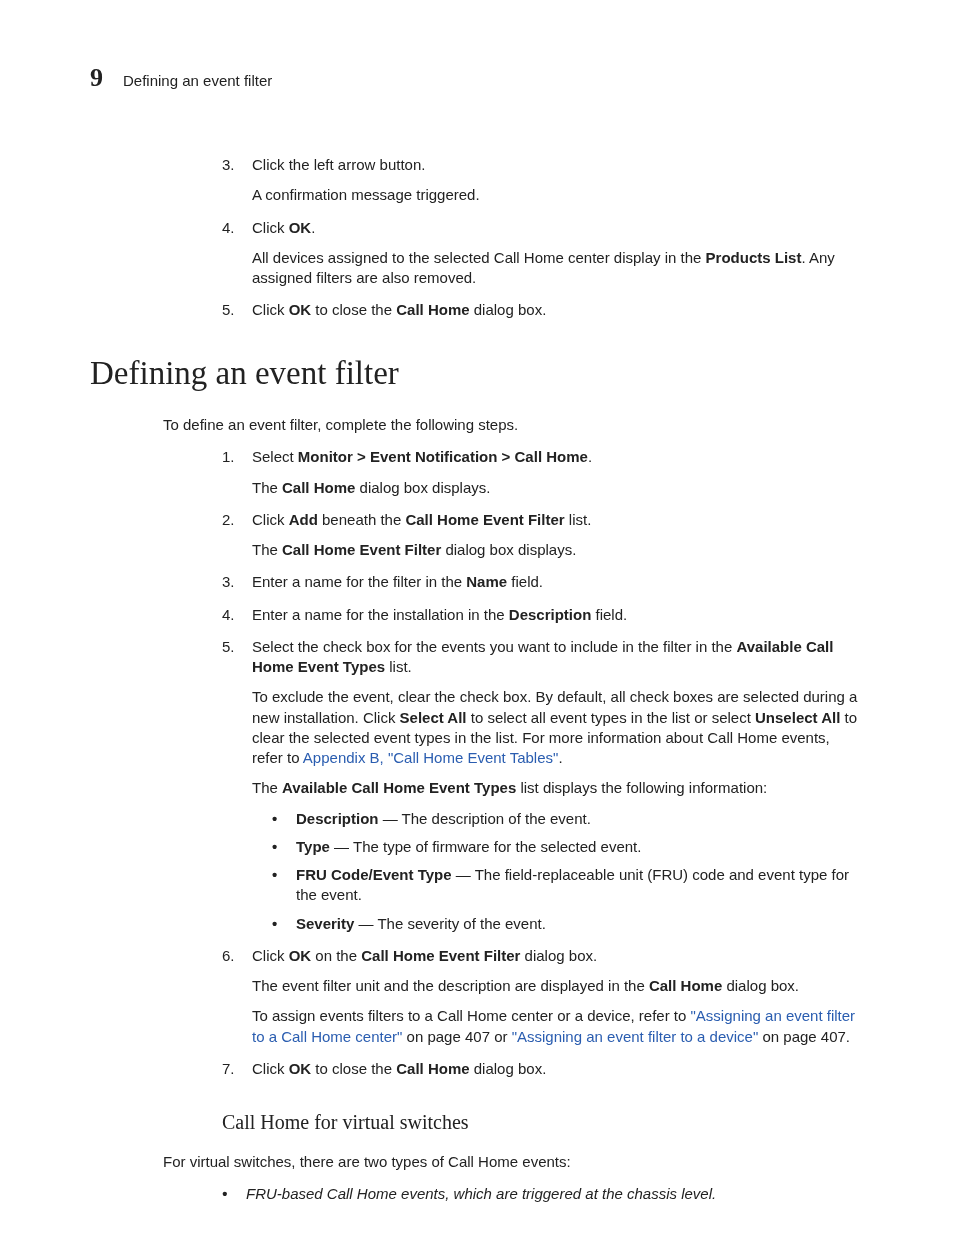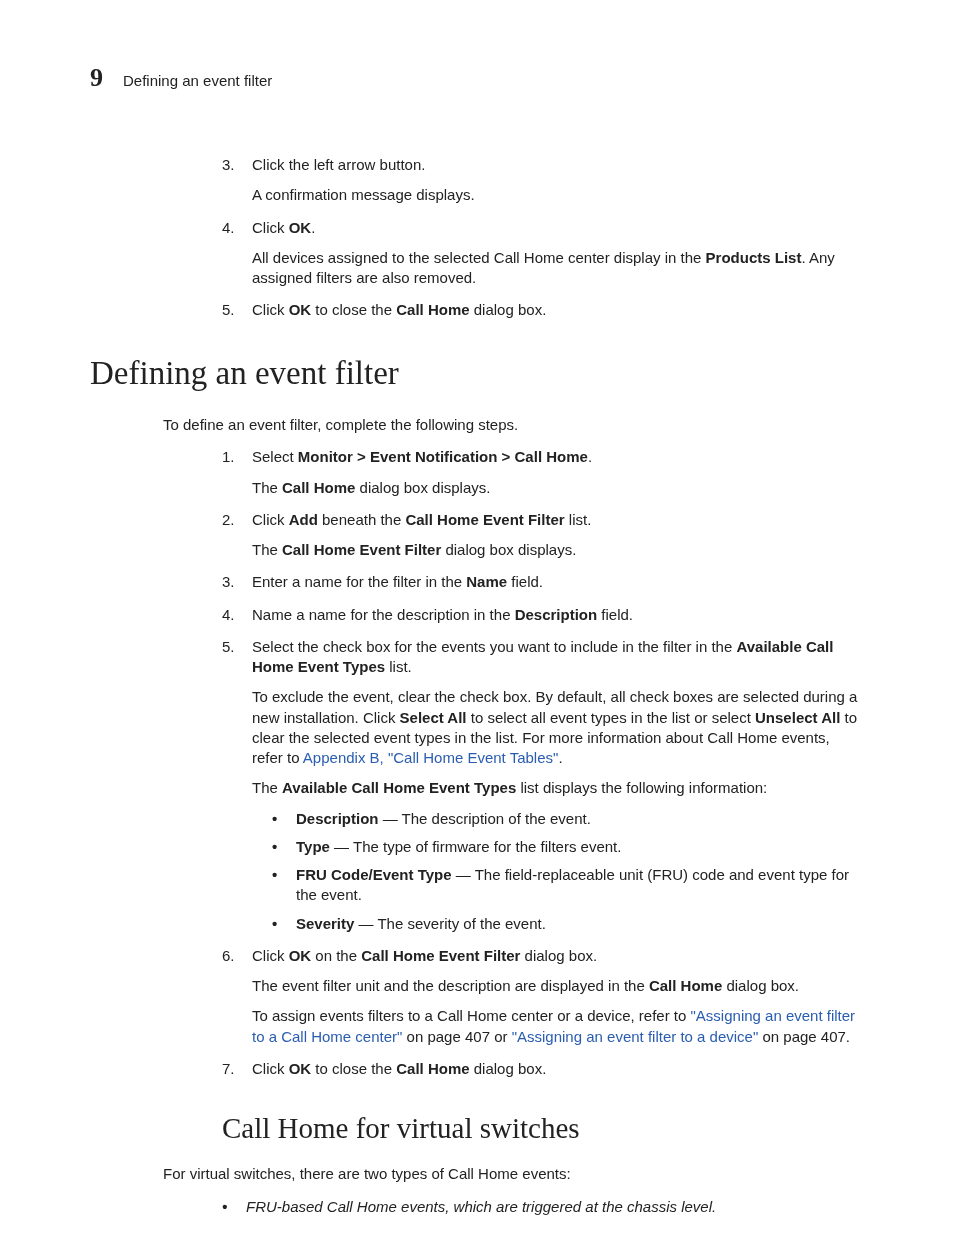--- a/index.html
+++ b/index.html
@@ -58,21 +58,21 @@
     margin-bottom: 12px;
   }
   .section-h1 {
     font-family: Georgia, "Times New Roman", serif;
     font-size: 33px;
     font-weight: normal;
     margin: 30px 0 20px 0;
   }
   .section-h2 {
     font-family: Georgia, "Times New Roman", serif;
-    font-size: 29px;
+    font-size: 20px;
     font-weight: normal;
     margin: 30px 0 16px 132px;
   }
   ul.dot-list {
     list-style: none;
     padding: 0;
     margin: 10px 0 0 0;
   }
   ul.dot-list > li {
     position: relative;
@@ -117,21 +117,21 @@
 
   <div class="header">
     <span class="chapter-num">9</span>
     <span class="chapter-title">Defining an event filter</span>
   </div>
 
   <ol class="num-list" id="top-steps">
       <li>
         <span class="num">3.</span>
         <div><span>Click the left arrow button.</span></div>
-        <div class="para"><span>A confirmation message displays.</span></div>
+        <div class="para"><span>A confirmation message triggered.</span></div>
       </li>
       <li>
         <span class="num">4.</span>
         <div><span>Click </span><span class="b">OK</span><span>.</span></div>
         <div class="para"><span>All devices assigned to the selected Call Home center display in the </span><span class="b">Products List</span><span>. Any assigned filters are also removed.</span></div>
       </li>
       <li>
         <span class="num">5.</span>
         <div><span>Click </span><span class="b">OK</span><span> to close the </span><span class="b">Call Home</span><span> dialog box.</span></div>
       </li>
@@ -151,30 +151,30 @@
         <span class="num">2.</span>
         <div><span>Click </span><span class="b">Add</span><span> beneath the </span><span class="b">Call Home Event Filter</span><span> list.</span></div>
         <div class="para"><span>The </span><span class="b">Call Home Event Filter</span><span> dialog box displays.</span></div>
       </li>
       <li>
         <span class="num">3.</span>
         <div><span>Enter a name for the filter in the </span><span class="b">Name</span><span> field.</span></div>
       </li>
       <li>
         <span class="num">4.</span>
-        <div><span>Name a name for the description in the </span><span class="b">Description</span><span> field.</span></div>
+        <div><span>Enter a name for the installation in the </span><span class="b">Description</span><span> field.</span></div>
       </li>
       <li>
         <span class="num">5.</span>
         <div><span>Select the check box for the events you want to include in the filter in the </span><span class="b">Available Call Home Event Types</span><span> list.</span></div>
         <div class="para"><span>To exclude the event, clear the check box. By default, all check boxes are selected during a new installation. Click </span><span class="b">Select All</span><span> to select all event types in the list or select </span><span class="b">Unselect All</span><span> to clear the selected event types in the list. For more information about Call Home events, refer to </span><span class="link">Appendix B, "Call Home Event Tables"</span><span>.</span></div>
         <div class="para"><span>The </span><span class="b">Available Call Home Event Types</span><span> list displays the following information:</span></div>
         <ul class="dot-list nested">
           <li><span class="b">Description</span><span> — The description of the event.</span></li>
-          <li><span class="b">Type</span><span> — The type of firmware for the filters event.</span></li>
+          <li><span class="b">Type</span><span> — The type of firmware for the selected event.</span></li>
           <li><span class="b">FRU Code/Event Type</span><span> — The field-replaceable unit (FRU) code and event type for the event.</span></li>
           <li><span class="b">Severity</span><span> — The severity of the event.</span></li>
         </ul>
       </li>
       <li>
         <span class="num">6.</span>
         <div><span>Click </span><span class="b">OK</span><span> on the </span><span class="b">Call Home Event Filter</span><span> dialog box.</span></div>
         <div class="para"><span>The event filter unit and the description are displayed in the </span><span class="b">Call Home</span><span> dialog box.</span></div>
         <div class="para"><span>To assign events filters to a Call Home center or a device, refer to </span><span class="link">"Assigning an event filter to a Call Home center"</span><span> on page 407 or </span><span class="link">"Assigning an event filter to a device"</span><span> on page 407.</span></div>
       </li>

